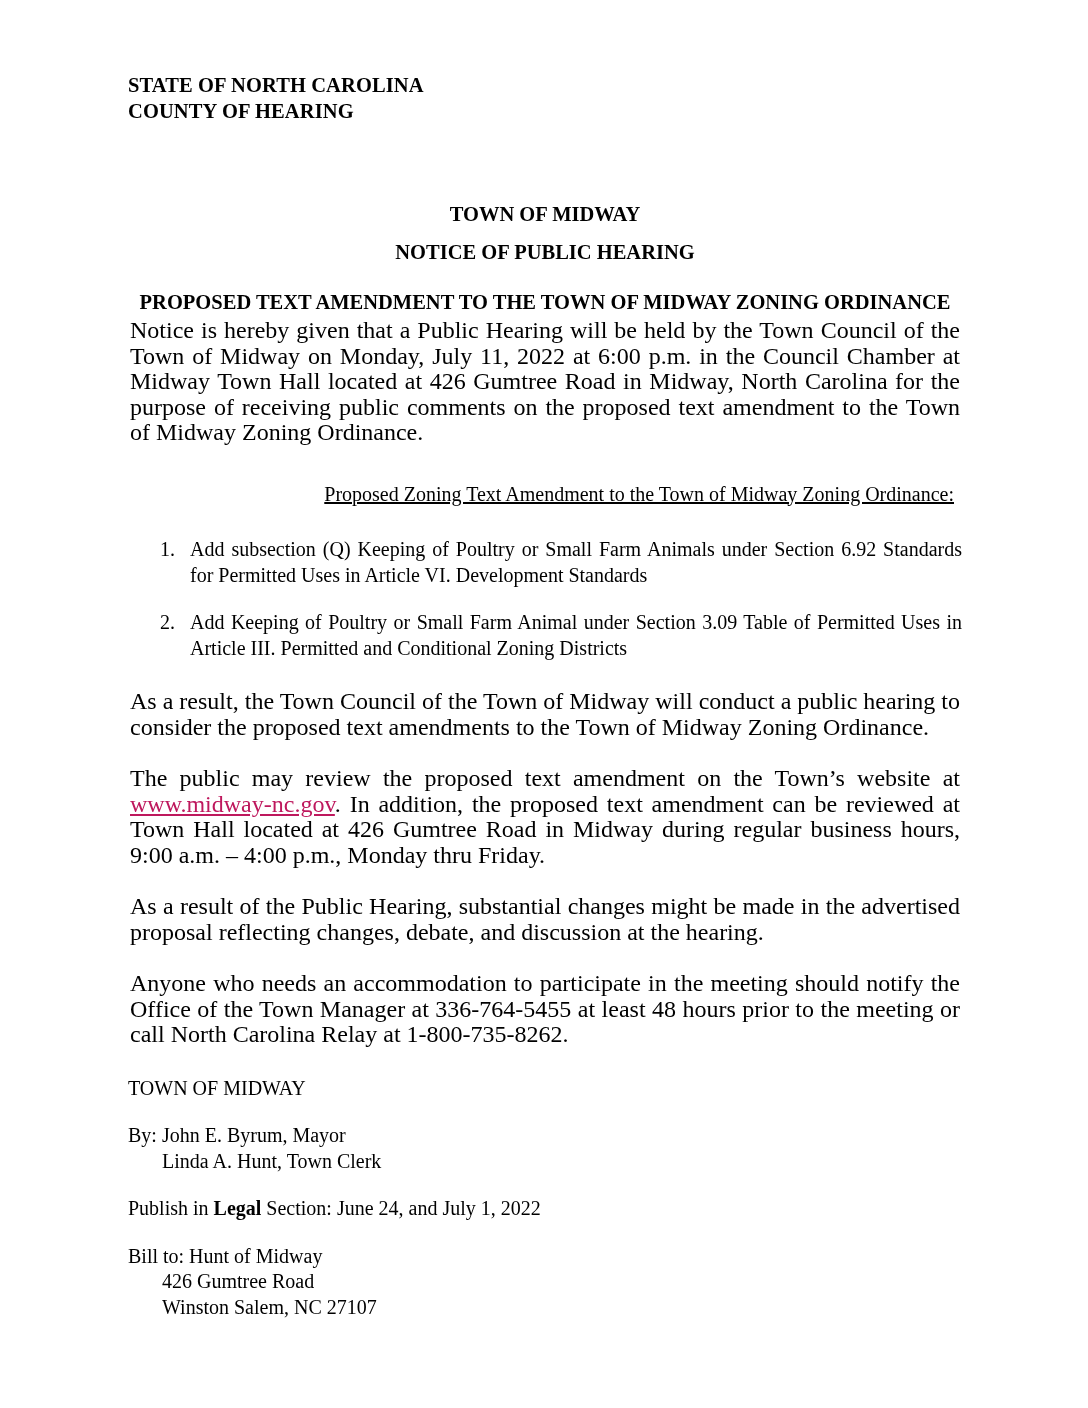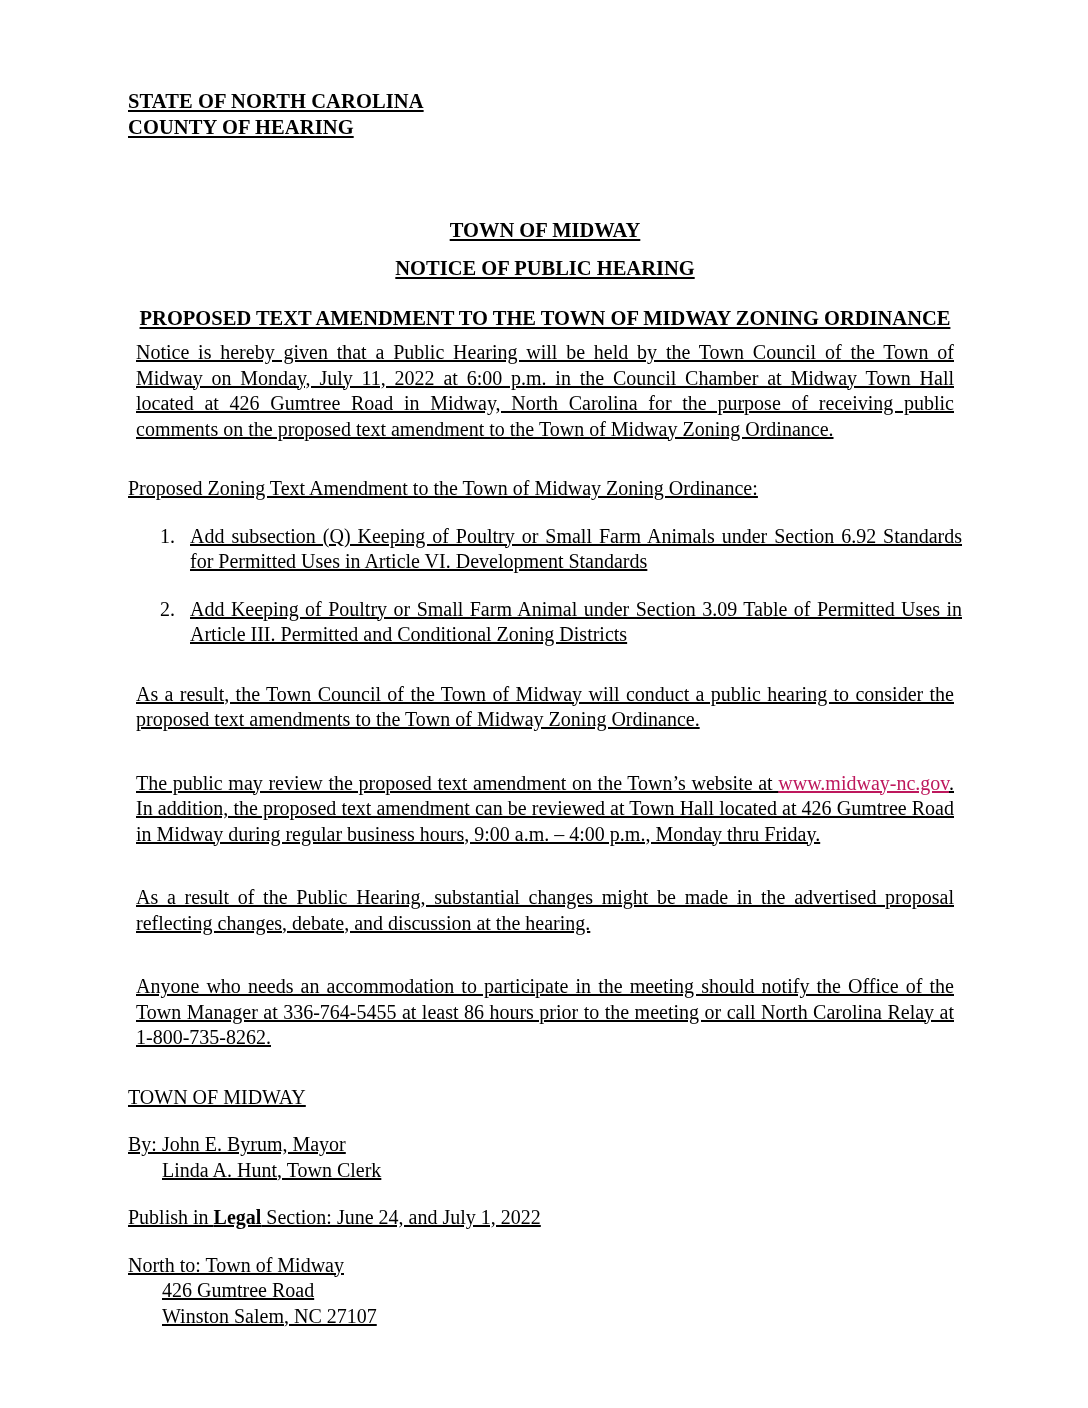--- a/index.html
+++ b/index.html
@@ -13,23 +13,22 @@
     height: 1408px;
     background: #ffffff;
     margin: 0 auto;
     overflow: hidden;
     font-family: "Liberation Serif", "DejaVu Serif", serif;
     color: #000000;
   }
   .content {
     position: absolute;
     left: 128px;
-    top: 88px;
+    top: 72px;
     width: 834px;
-    text-decoration: underline;
   }
 
   
   .doc-header {
     font-weight: bold;
     font-size: 20.5px;
     line-height: 26px;
     letter-spacing: 0.1px;
   }
   .doc-header div { white-space: nowrap; }
@@ -49,36 +48,37 @@
     text-align: center;
     font-weight: bold;
     font-size: 20.5px;
     line-height: 27px;
     margin-top: 24px;
     padding: 0 2px;
   }
 
   
   p.body {
-    font-size: 20px;
+    font-size: 24px;
     line-height: 25.5px;
     text-align: justify;
-    margin: 8px;
+    margin: 2px;
     padding: 0;
   }
   .gap-26 { height: 26px; }
   .gap-22 { height: 22px; }
 
   .first-para { margin-top: 32px; }
 
   .underline-head {
     font-size: 20px;
     line-height: 25.5px;
     text-decoration: underline;
-    margin: 0;
+    margin: 8px;
+    text-align: right;
   }
 
   
   ol.numlist {
     margin: 0;
     padding: 0;
     list-style: none;
   }
   ol.numlist li {
     position: relative;
@@ -155,31 +155,31 @@
     <div class="gap-22"></div>
 
     <p class="body"><span>The public may review the proposed text amendment on the Town’s website at </span><a class="weblink" href="#">www.midway-nc.gov</a><span>. In addition, the proposed text amendment can be reviewed at Town Hall located at 426 Gumtree Road in Midway during regular business hours, 9:00 a.m. – 4:00 p.m., Monday thru Friday.</span></p>
 
     <div class="gap-22"></div>
 
     <p class="body">As a result of the Public Hearing, substantial changes might be made in the advertised proposal reflecting changes, debate, and discussion at the hearing.</p>
 
     <div class="gap-22"></div>
 
-    <p class="body">Anyone who needs an accommodation to participate in the meeting should notify the Office of the Town Manager at 336-764-5455 at least 86 hours prior to the meeting or call North Carolina Relay at 1-800-735-8262.</p>
+    <p class="body">Anyone who needs an accommodation to participate in the meeting should notify the Office of the Town Manager at 336-764-5455 at least 48 hours prior to the meeting or call North Carolina Relay at 1-800-735-8262.</p>
 
     <div class="gap-26"></div>
 
     <div class="sig-block">
       <div>TOWN OF MIDWAY</div>
       <div class="gap-22"></div>
       <div>By: John E. Byrum, Mayor</div>
       <div class="indent-line">Linda A. Hunt, Town Clerk</div>
       <div class="gap-22"></div>
       <div><span>Publish in </span><span class="bold-inline">Legal</span><span> Section: June 24, and July 1, 2022</span></div>
       <div class="gap-22"></div>
-      <div>North to: Town of Midway</div>
+      <div>Bill to: Hunt of Midway</div>
       <div class="indent-line">426 Gumtree Road</div>
       <div class="indent-line">Winston Salem, NC 27107</div>
     </div>
 
   </div>
 </div>
 
 </body></html>

